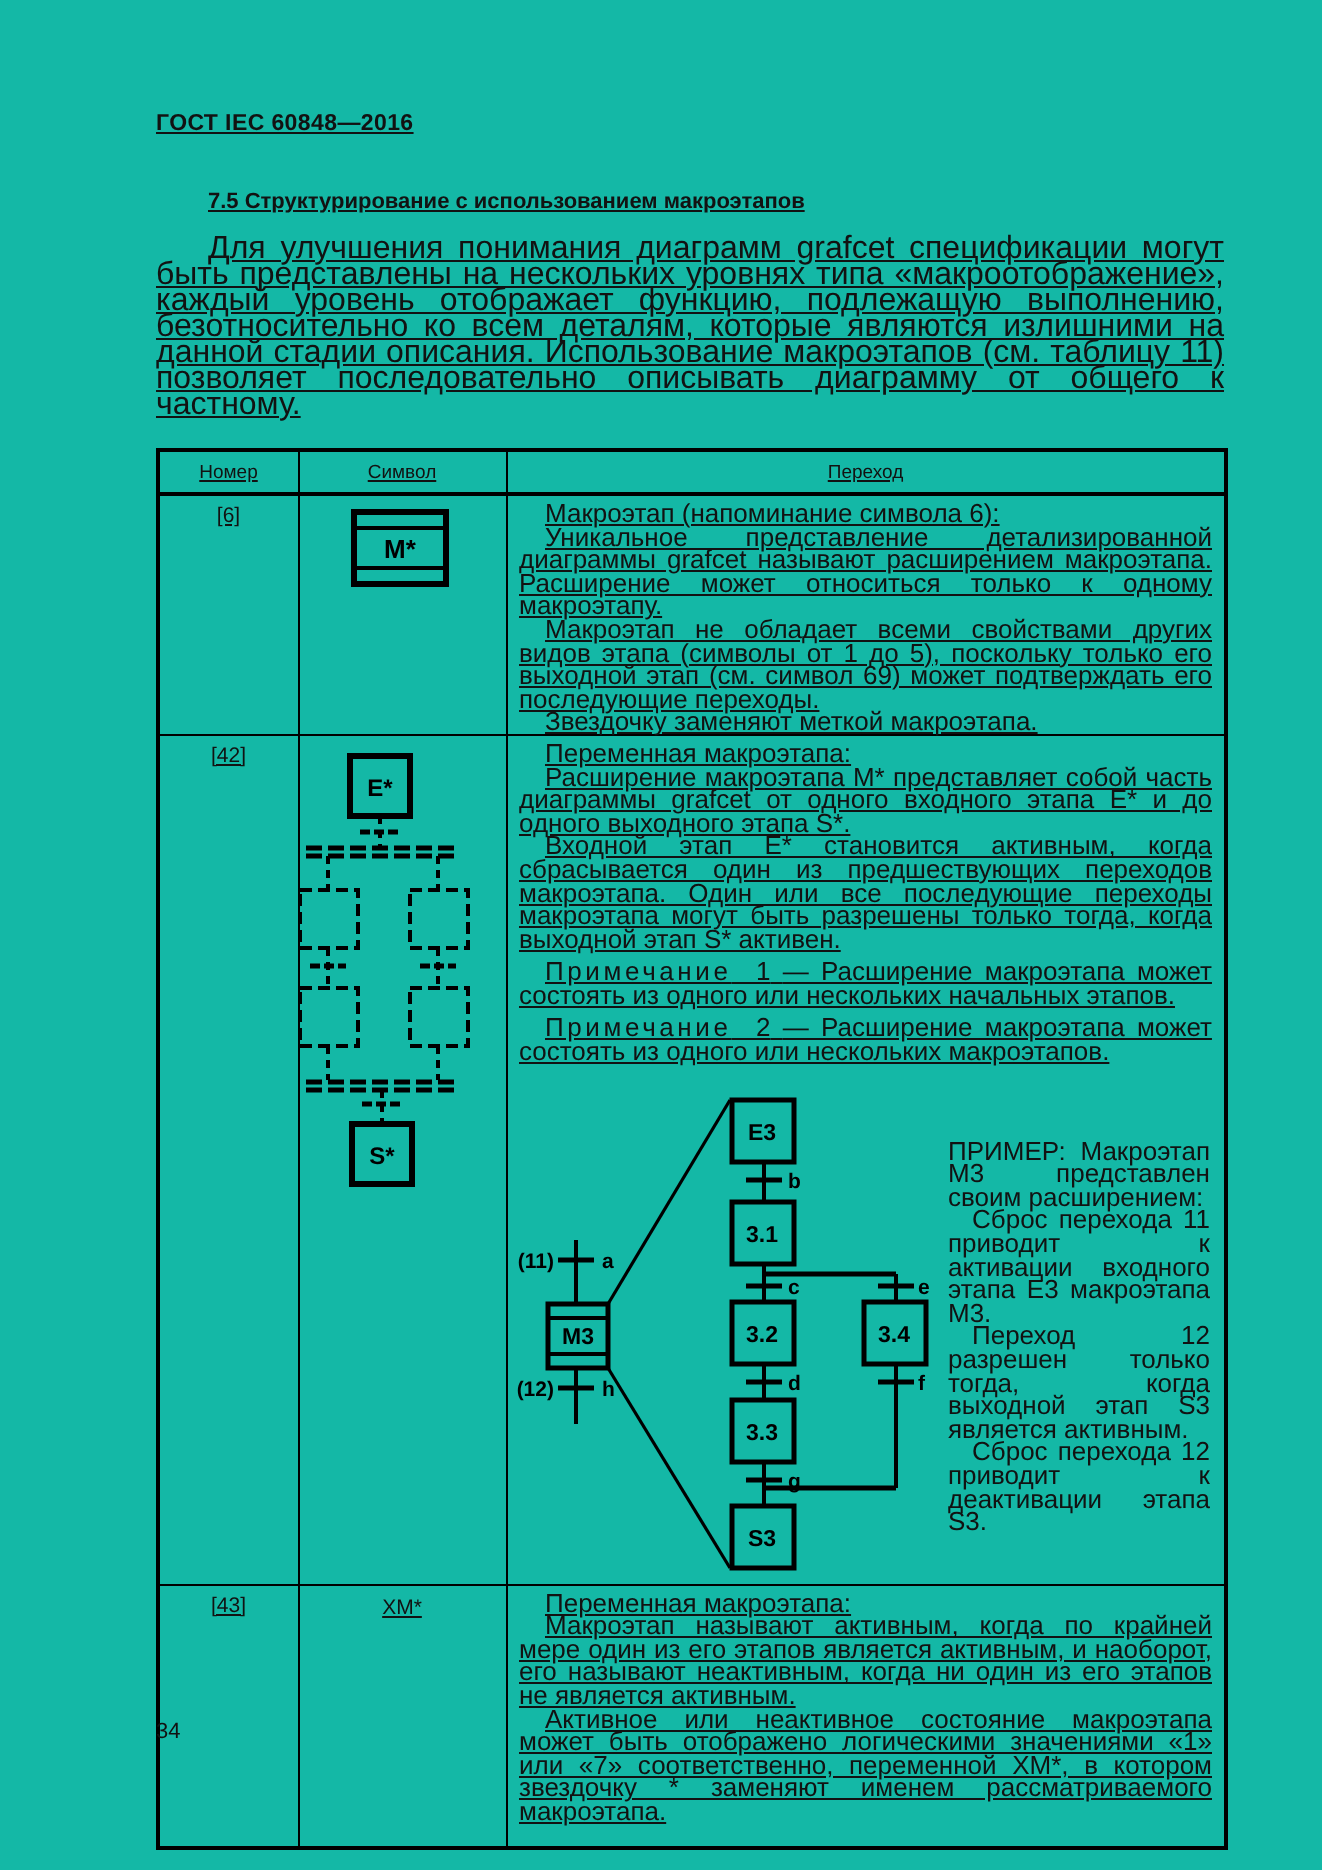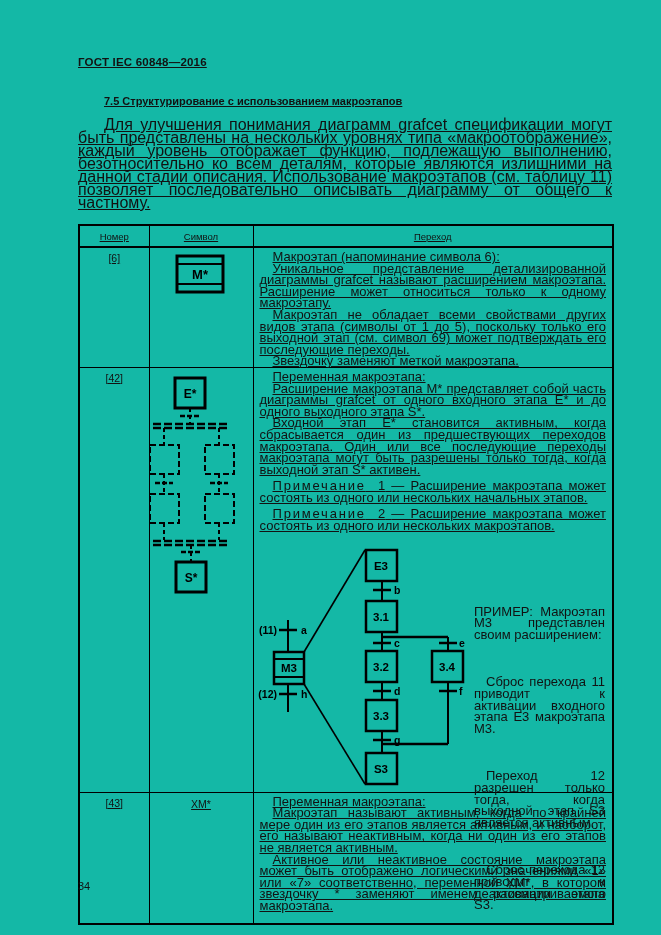--- a/index.html
+++ b/index.html
@@ -18,23 +18,23 @@
            border-bottom:2.5px solid #000;}
   .col-num{width:70px}.col-sym{width:104px}.col-desc{width:360px}
   td.num{text-align:center;font-size:10.5px;padding-top:4px;}
   td.sym{text-align:center;padding-top:5px;font-size:10.5px;}
   td.desc{padding:3px 6px 0 6px;}
   .tpar{font-size:13px;line-height:11.6px;text-align:justify;text-indent:13px;margin:0;}
   .note{margin-top:5px;}
   .diagram-wrap{position:relative;height:256px;margin-top:4px;}
   .diagram-svg{position:absolute;left:-2px;top:0;}
   .example-text{position:absolute;top:34px;right:1px;width:131px;}
-  .example-text .tpar{text-indent:12px;margin-top:36px;}
+  .example-text .tpar{text-indent:12px;}
   .example-text .tpar.first{text-indent:0;}
-  .page-number{position:absolute;left:78px;top:880px;font-size:11px;}
+  .page-number{position:absolute;left:78px;top:860px;font-size:11px;}
   svg{display:block;margin:0 auto;}
   svg text{font-family:"Liberation Sans",sans-serif;font-weight:bold;}
 </style>
 </head>
 <body>
 
 <div class="page">
 
   <div class="doc-header">ГОСТ IEC 60848—2016</div>
 

